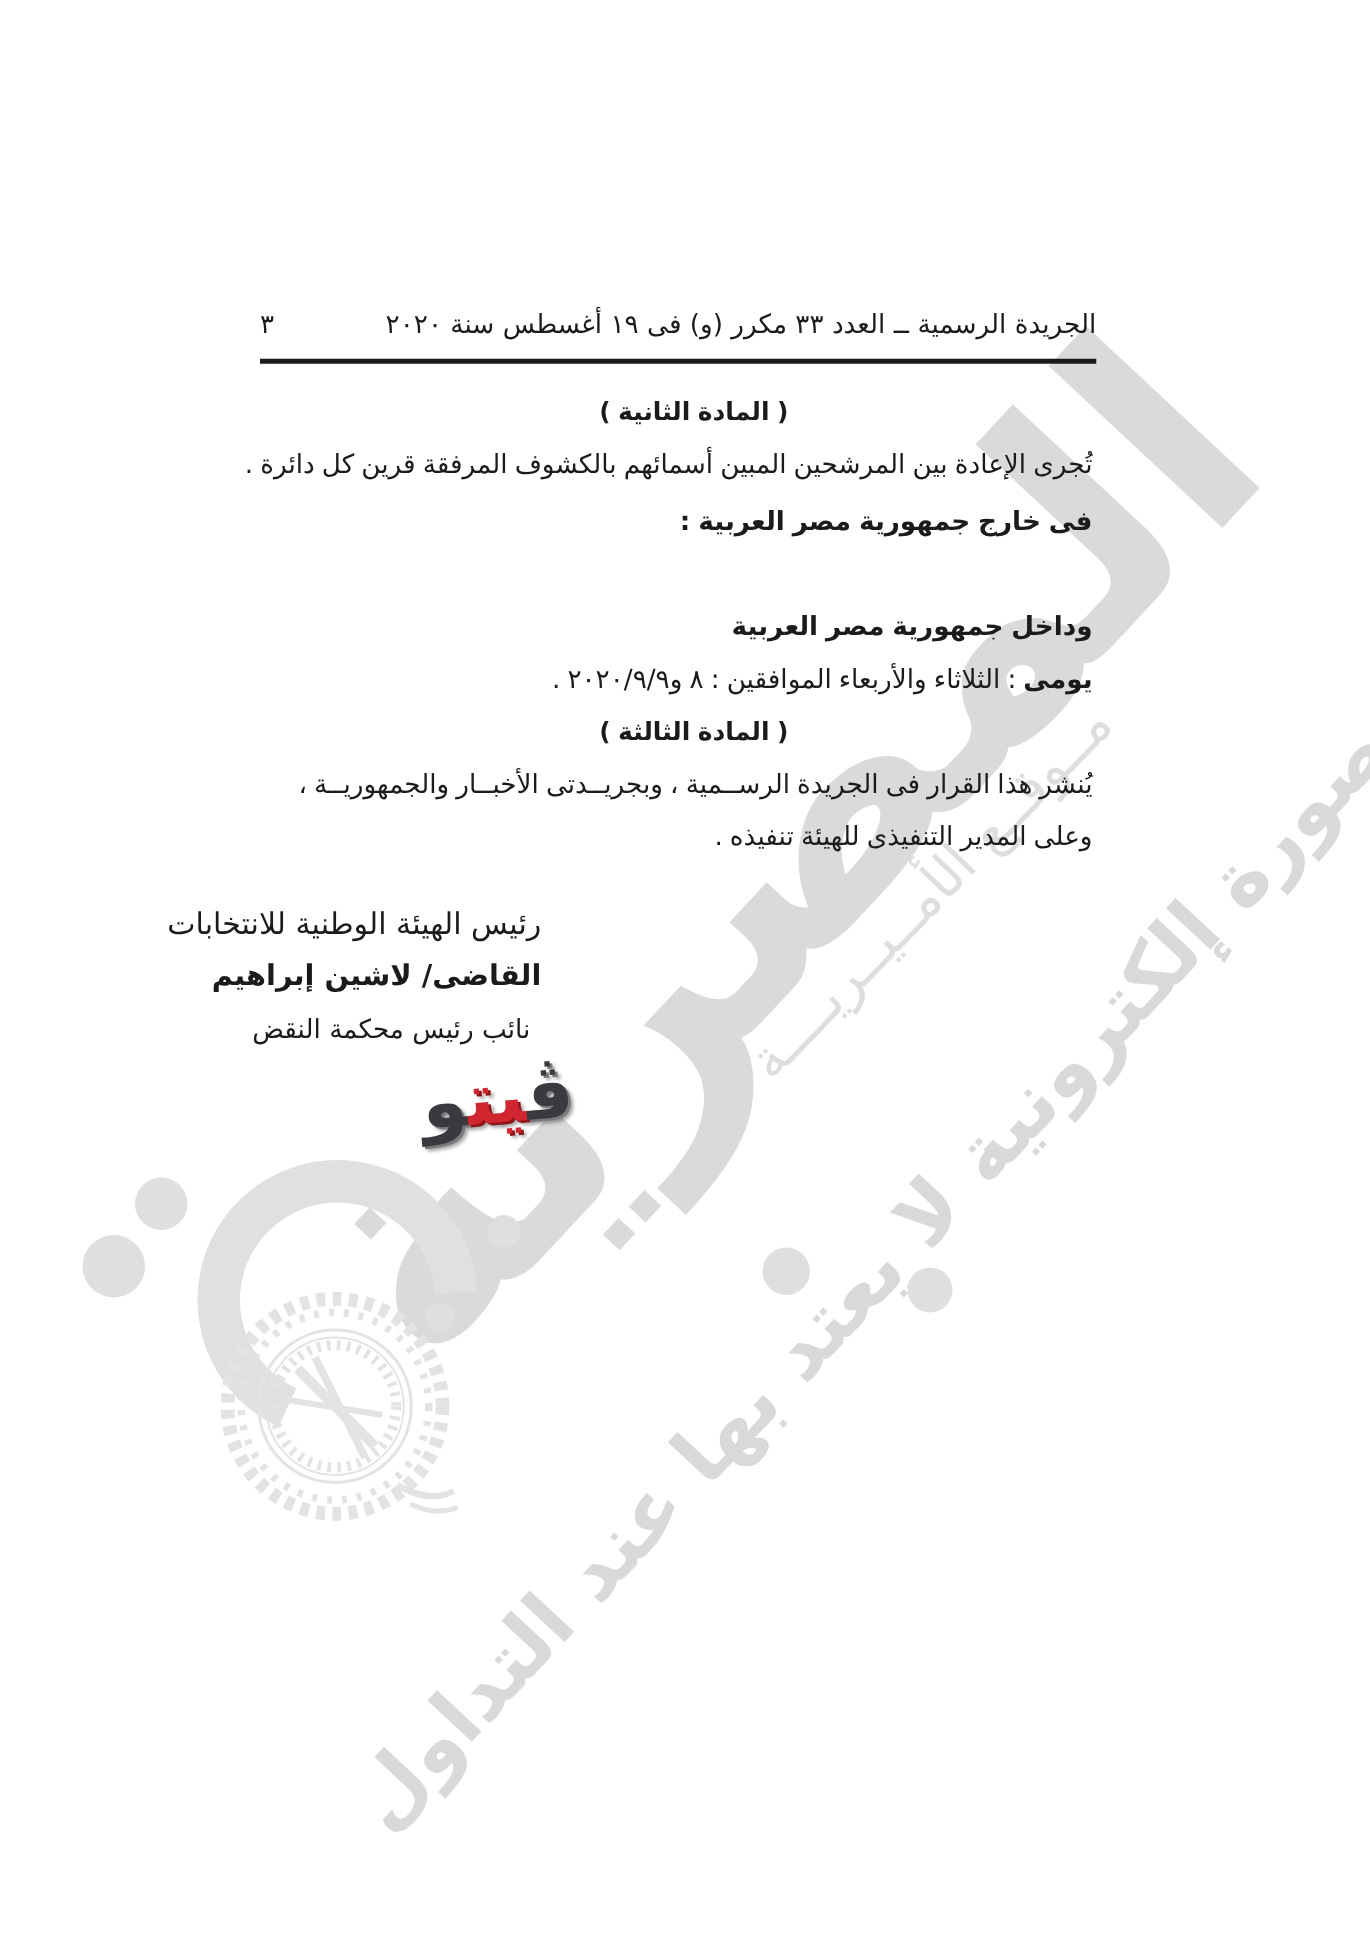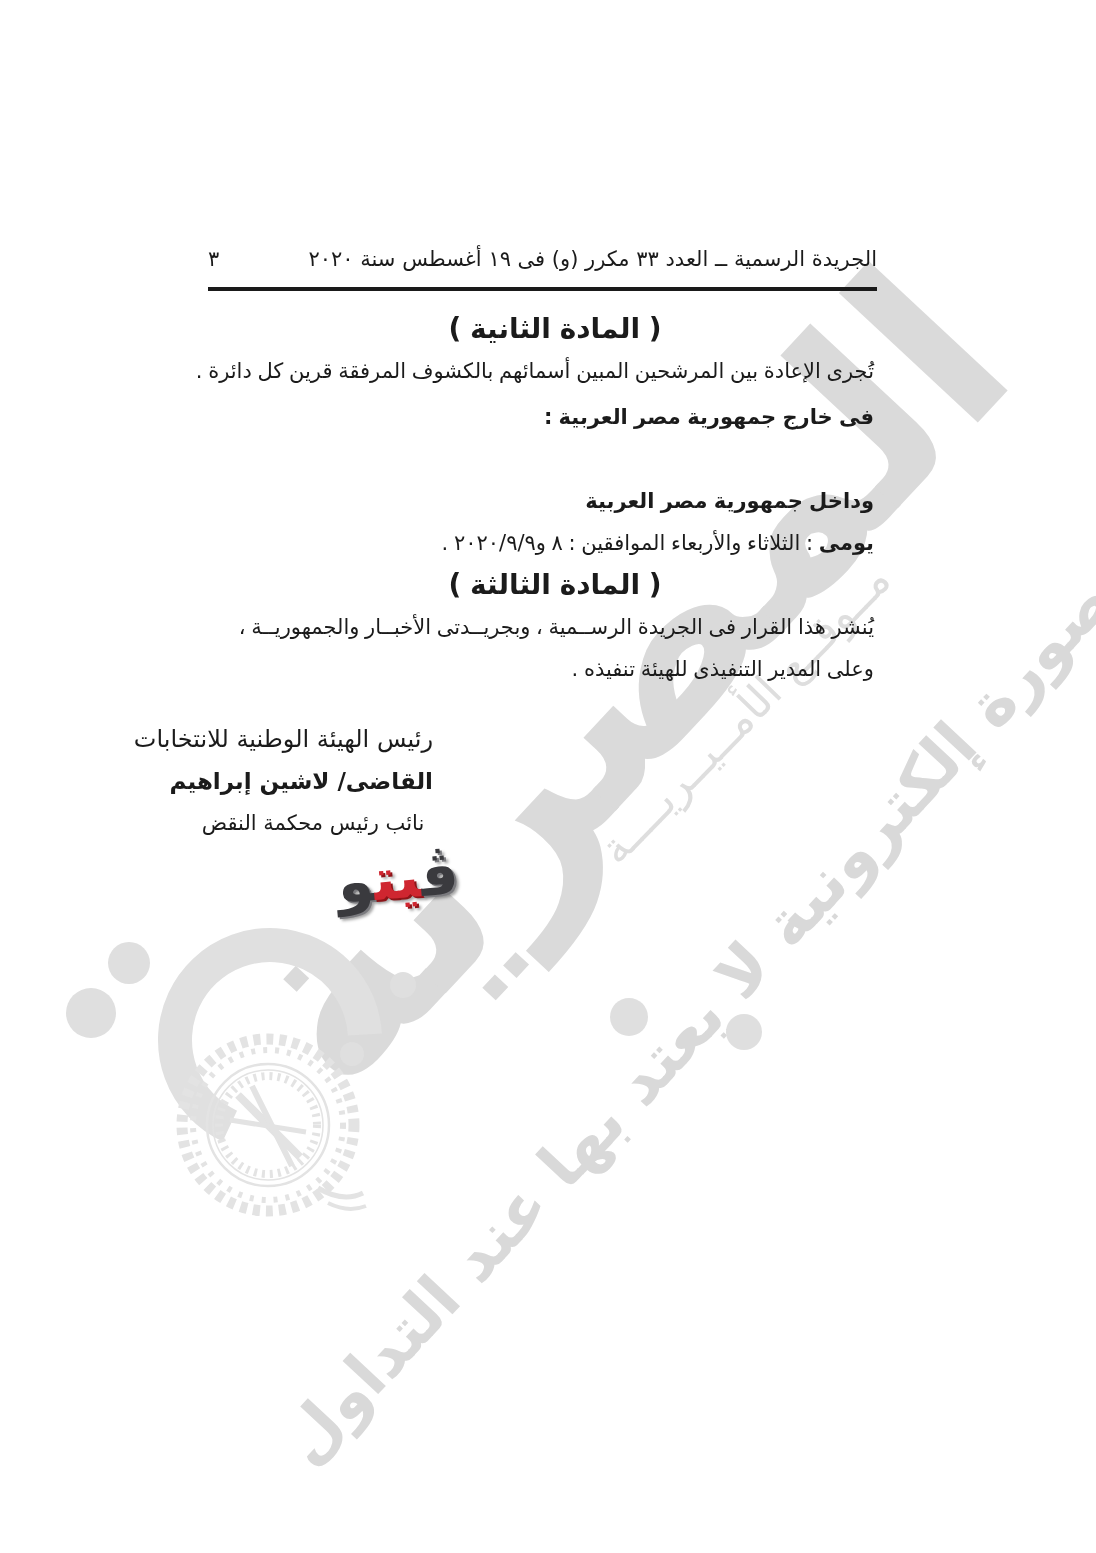--- a/index.html
+++ b/index.html
@@ -52,21 +52,21 @@
   .tline{
     position:absolute;right:222px;left:236px;
     font-size:21px;line-height:30px;
     white-space:nowrap;
     word-spacing:-1px;
     z-index:5;
   }
   .t-right{text-align:right;}
   .t-center{text-align:center;}
   .t-bold{font-weight:bold;}
-  .t-head{font-size:28px;font-weight:bold;}
+  .t-head{font-size:20px;font-weight:bold;}
   .hdr{
     position:absolute;right:219px;left:208px;top:244px;
     display:flex;justify-content:space-between;align-items:flex-end;
     font-size:21px;line-height:30px;white-space:nowrap;z-index:5;
   }
   .rule{
     position:absolute;right:219px;left:208px;top:287px;height:4px;
     background:#1a1a1a;z-index:5;
   }
   .sigblock{

